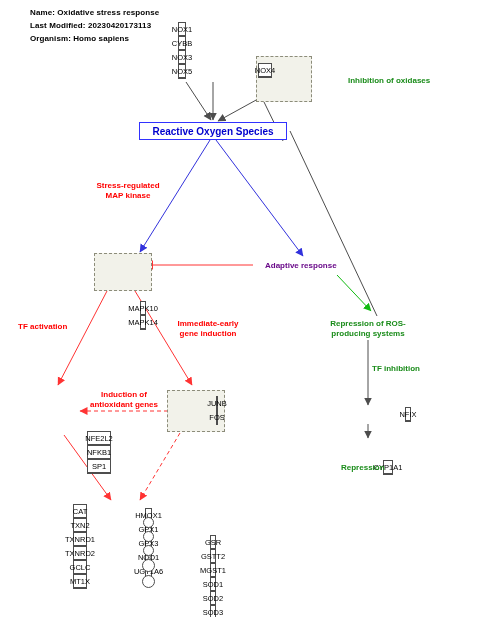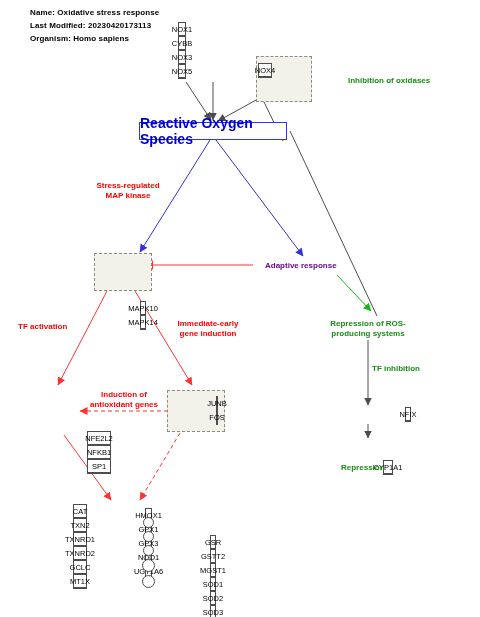--- a/index.html
+++ b/index.html
@@ -60,21 +60,21 @@
     background: #f2f2ea;
     z-index: 2;
   }
 
   
   .ros-box {
     position: absolute;
     border: 1px solid #3232ff;
     background: #ffffff;
     color: #0000cd;
-    font-size: 14px;
+    font-size: 10px;
     font-weight: bold;
     display: flex;
     align-items: center;
     justify-content: center;
     z-index: 4;
   }
 
   .lbl {
     position: absolute;
     font-size: 8px;

